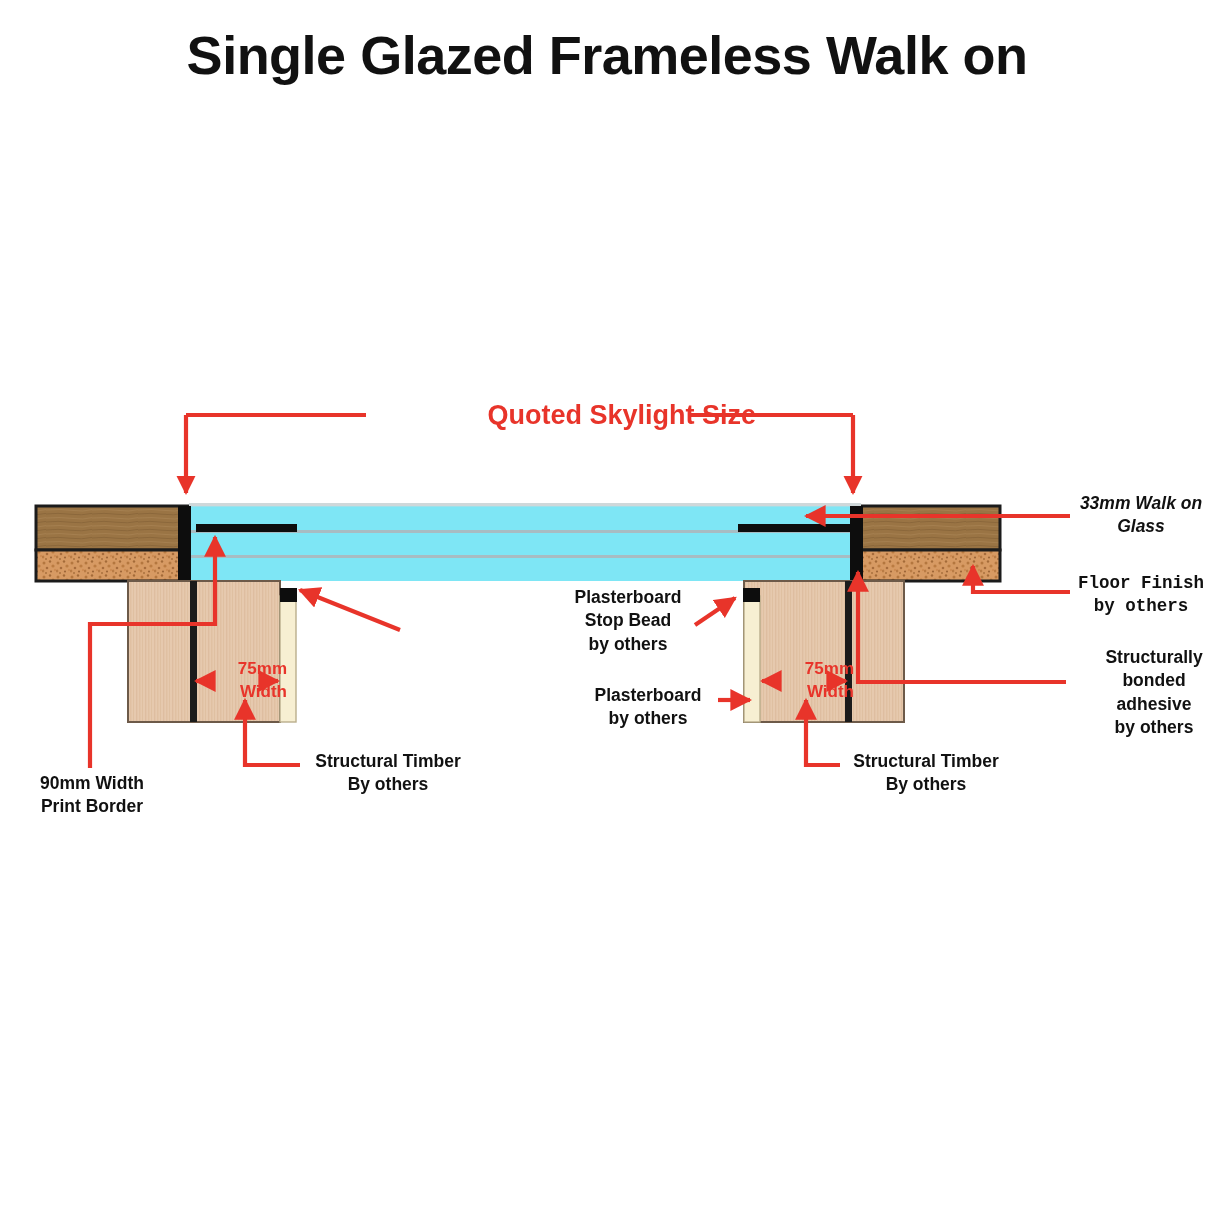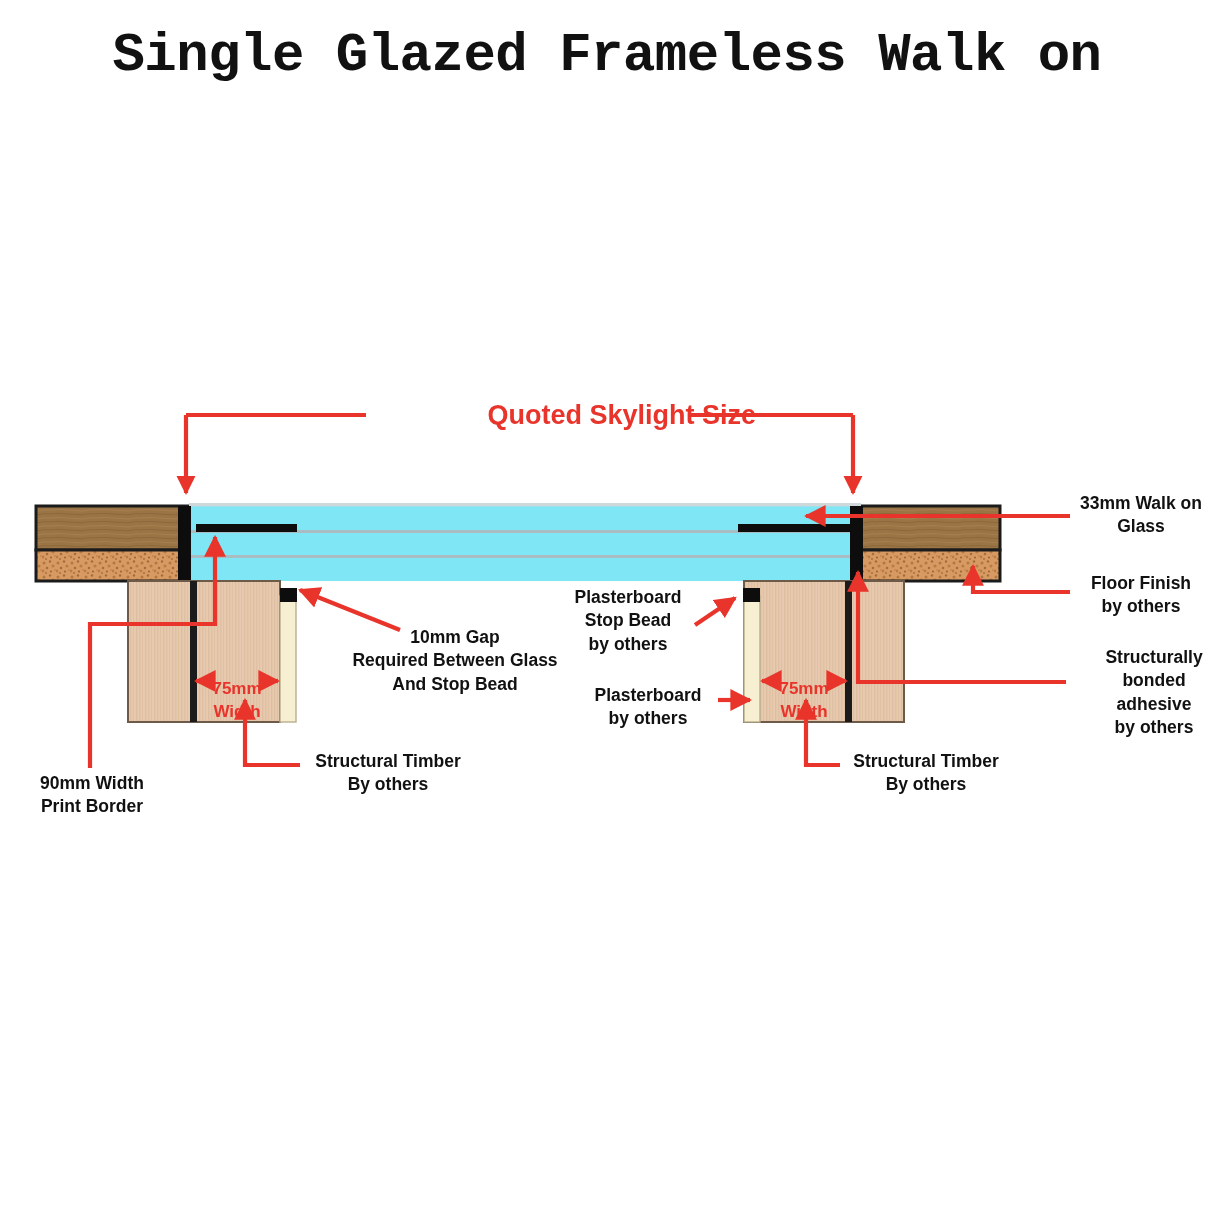--- a/index.html
+++ b/index.html
@@ -8,38 +8,38 @@
     background: #ffffff;
     font-family: "Liberation Sans", sans-serif;
     overflow: hidden;
   }
   #stage { position: relative; width: 1214px; height: 1214px; background:#fff; }
 
   #title {
     position: absolute; left: 0; top: 26px; width: 1214px;
     text-align: center;
     font-size: 54px; font-weight: 800; letter-spacing: -0.5px;
-    color: #111111; line-height: 1.1; font-family: Liberation Mono, monospace;
+    color: #111111; line-height: 1.1;
   }
 
   svg.layer { position: absolute; left: 0; top: 0; width: 1214px; height: 1214px; }
   svg.layer.under { z-index: 1; }
   svg.layer.over  { z-index: 3; }
 
   .lbl {
     position: absolute; z-index: 4;
     font-size: 17.5px; font-weight: 700; color: #111111;
     line-height: 1.33; white-space: pre-line;
   }
   .lbl.c { text-align: center; }
 
   .dim {
     position: absolute; z-index: 4;
     font-size: 17px; font-weight: 700; color: #e8342a;
-    text-align: center; line-height: 1.35; white-space: pre-line; margin-top: 20px;
+    text-align: right; line-height: 1.35; white-space: pre-line;
   }
   .headline {
     position: absolute; z-index: 4;
     font-size: 27px; font-weight: 800; color: #e8342a;
     text-align: right; white-space: nowrap;
   }
 </style>
 </head>
 <body>
 
@@ -205,34 +205,31 @@
 
       <g>
         <path d="M 762 681 L 780 681" marker-start="url(#mArrowRed)"></path>
         <path d="M 846 681 L 828 681" marker-start="url(#mArrowRed)"></path>
       </g>
     </g>
   </svg>
 
   <div class="headline" style="left:300px; top:400px; width:456px;">Quoted Skylight Size</div>
 
-  <div class="lbl c" style="left:1068px; top:492px; width:146px;">33mm Walk on
+  <div class="lbl c" style="left:1068px; top:492px; width:146px;font-style:italic;">33mm Walk on
 Glass</div>
 
-  <div class="lbl c" style="left:1068px; top:572px; width:146px;">Floor Finish
+  <div class="lbl c" style="left:1068px; top:572px; width:146px;font-family:Liberation Mono, monospace;">Floor Finish
 by others</div>
 
   <div class="lbl c" style="left:1078px; top:646px; width:152px;">Structurally
 bonded
 adhesive
 by others</div>
 
-  <div class="lbl c" style="left:290px; top:626px; width:330px;">10mm Gap
-Required Between Glass
-And Stop Bead</div>
 
   <div class="lbl c" style="left:548px; top:586px; width:160px;">Plasterboard
 Stop Bead
 by others</div>
 
   <div class="lbl c" style="left:578px; top:684px; width:140px;">Plasterboard
 by others</div>
 
   <div class="lbl c" style="left:18px; top:772px; width:148px;">90mm Width
 Print Border</div>

